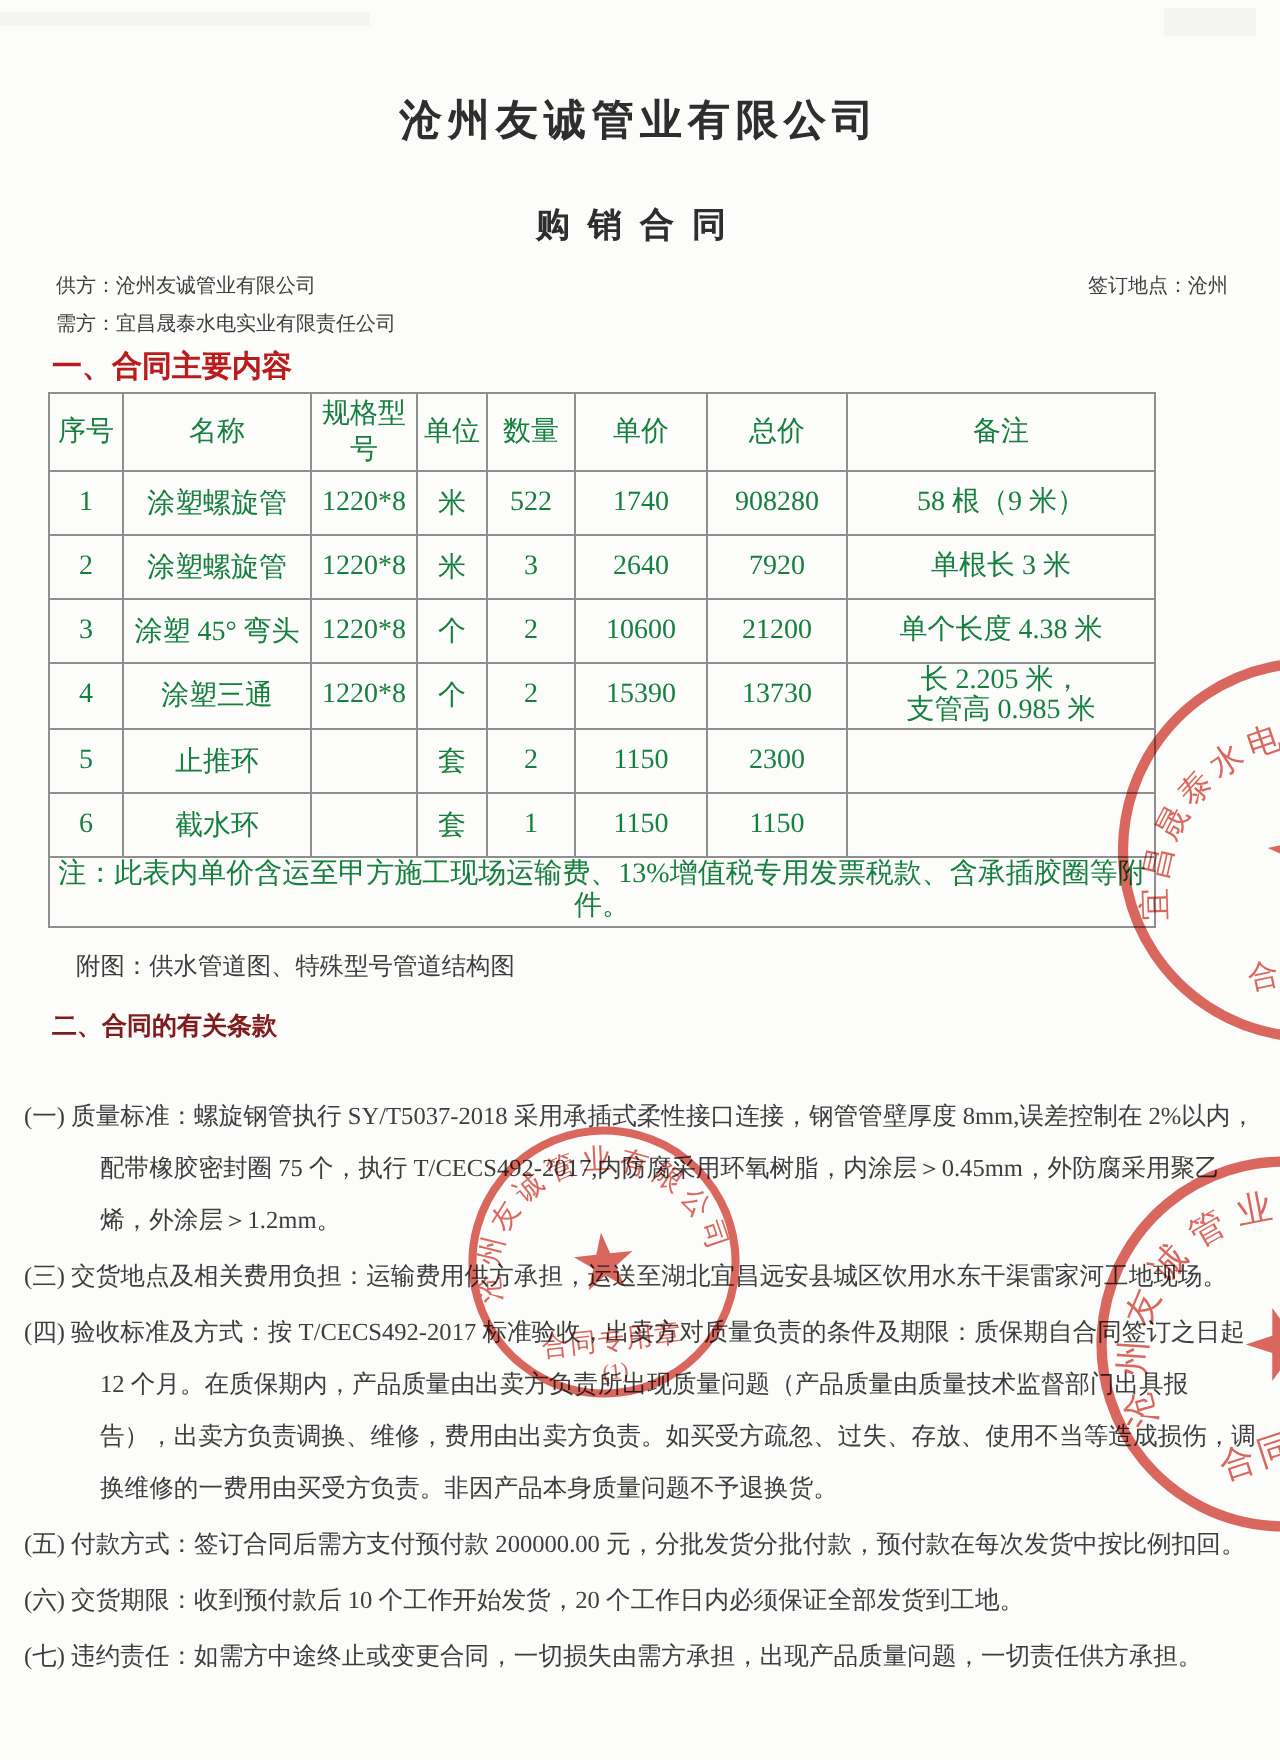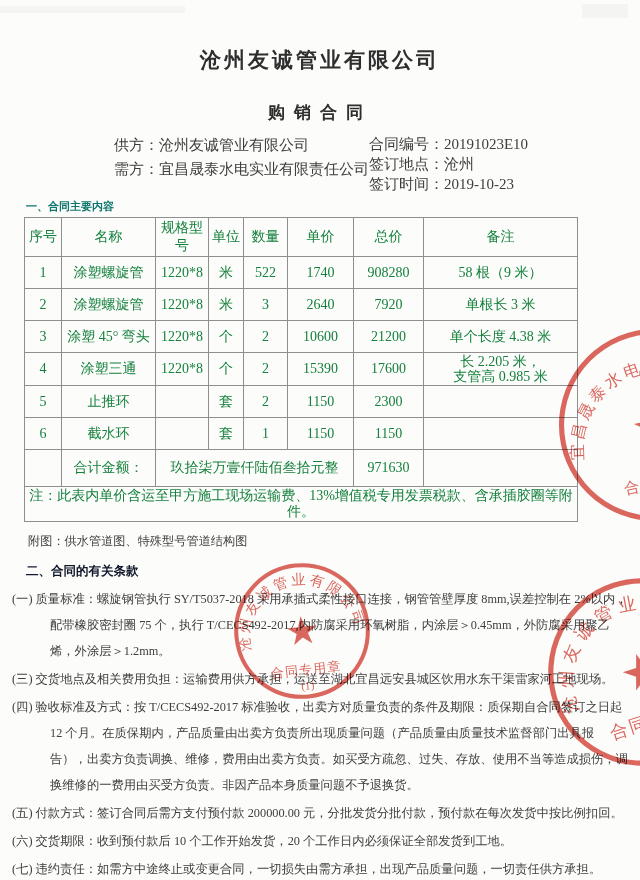--- a/index.html
+++ b/index.html
@@ -15,49 +15,49 @@
 
   h1.company {
     margin:46px 0 0; text-align:center; font-size:21px; font-weight:600;
     letter-spacing:3px; color:#2e2e2e;
   }
   h2.doctitle {
     margin:27px 0 0; text-align:center; font-size:17px; font-weight:600;
     letter-spacing:9px; color:#2e2e2e;
   }
   .head-info {
-    margin:10px 26px 0 28px; display:flex; justify-content:center;
-    font-size:15px; color:#3d3d3d;
+    margin:10px 26px 0 28px; display:flex; justify-content:space-between;
+    font-size:10px; color:#3d3d3d;
   }
   .head-left .line1 { margin-top:2px; }
   .head-left .line2 { margin-top:5px; }
   .head-right div { line-height:20px; }
 
   .sec-heading {
-    margin:5px 0 3px 26px; font-size:11px; font-weight:600; color:#0f766e;
+    margin:5px 0 3px 26px; font-size:15px; font-weight:600; color:#b91c1c;
   }
 
   table.items {
     margin-left:24px; width:553px; border-collapse:collapse;
     font-size:14px; color:#15803d; table-layout:fixed;
   }
   table.items td, table.items th {
     border:1px solid #8f8f8f; text-align:center; padding:1px 2px;
     font-weight:normal; overflow:hidden;
   }
   table.items th { height:29px; }
   table.items td { height:32px; }
   td.remark { white-space:pre-line; line-height:15px; }
   tr.total-row td { height:37px; }
   td.note-cell {
     text-align:left; padding:9px 6px 9px 5px; line-height:16px; height:36px;
   }
 
-  .attachment { margin:11px 0 0 28px; font-size:12.2px; color:#3d3d3d; }
-  .sec2-heading { margin:13px 0 6px 26px; font-size:12.5px; font-weight:600; color:#0f172a; }
+  .attachment { margin:11px 0 0 38px; font-size:12.2px; color:#3d3d3d; }
+  .sec2-heading { margin:13px 0 23px 26px; font-size:12.5px; font-weight:600; color:#7f1d1d; }
   .clauses { padding:0 12px 0 12px; }
   .clauses p {
     margin:0 0 2px; font-size:12.3px; line-height:26px; color:#3d3d3d;
     padding-left:38px; text-indent:-38px;
   }
 
   .stamp {
     position:absolute; mix-blend-mode:multiply; opacity:.82;
     pointer-events:none;
   }
@@ -76,23 +76,21 @@
 
   <h1 class="company">沧州友诚管业有限公司</h1>
   <h2 class="doctitle">购销合同</h2>
 
   <div class="head-info">
     <div class="head-left">
       <div class="line1"><span>供方：</span><span>沧州友诚管业有限公司</span></div>
       <div class="line2"><span>需方：</span><span>宜昌晟泰水电实业有限责任公司</span></div>
     </div>
     <div class="head-right">
-      <div><span>合同编号：</span><span>20191023E10</span></div>
       <div><span>签订地点：</span><span>沧州</span></div>
-      <div><span>签订时间：</span><span>2019-10-23</span></div>
     </div>
   </div>
 
   <div class="sec-heading">一、合同主要内容</div>
 
   <table class="items">
     <colgroup>
       <col style="width:37px">
         <col style="width:94px">
         <col style="width:53px">
@@ -145,21 +143,21 @@
           <td>21200</td>
           <td class="remark">单个长度 4.38 米</td>
         </tr>
         <tr>
           <td>4</td>
           <td>涂塑三通</td>
           <td>1220*8</td>
           <td>个</td>
           <td>2</td>
           <td>15390</td>
-          <td>17600</td>
+          <td>13730</td>
           <td class="remark">长 2.205 米，
 支管高 0.985 米</td>
         </tr>
         <tr>
           <td>5</td>
           <td>止推环</td>
           <td></td>
           <td>套</td>
           <td>2</td>
           <td>1150</td>
@@ -171,27 +169,20 @@
           <td>截水环</td>
           <td></td>
           <td>套</td>
           <td>1</td>
           <td>1150</td>
           <td>1150</td>
           <td class="remark"></td>
         </tr>
       </tbody>
     <tbody>
-      <tr class="total-row">
-        <td></td>
-        <td>合计金额：</td>
-        <td colspan="4">玖拾柒万壹仟陆佰叁拾元整</td>
-        <td>971630</td>
-        <td></td>
-      </tr>
       <tr>
         <td colspan="8" class="note-cell">注：此表内单价含运至甲方施工现场运输费、13%增值税专用发票税款、含承插胶圈等附件。</td>
       </tr>
     </tbody>
   </table>
 
   <div class="attachment">附图：供水管道图、特殊型号管道结构图</div>
   <div class="sec2-heading">二、合同的有关条款</div>
   <div class="clauses">
       <p>(一) 质量标准：螺旋钢管执行 SY/T5037-2018 采用承插式柔性接口连接，钢管管壁厚度 8mm,误差控制在 2%以内，配带橡胶密封圈 75 个，执行 T/CECS492-2017,内防腐采用环氧树脂，内涂层＞0.45mm，外防腐采用聚乙烯，外涂层＞1.2mm。</p>

